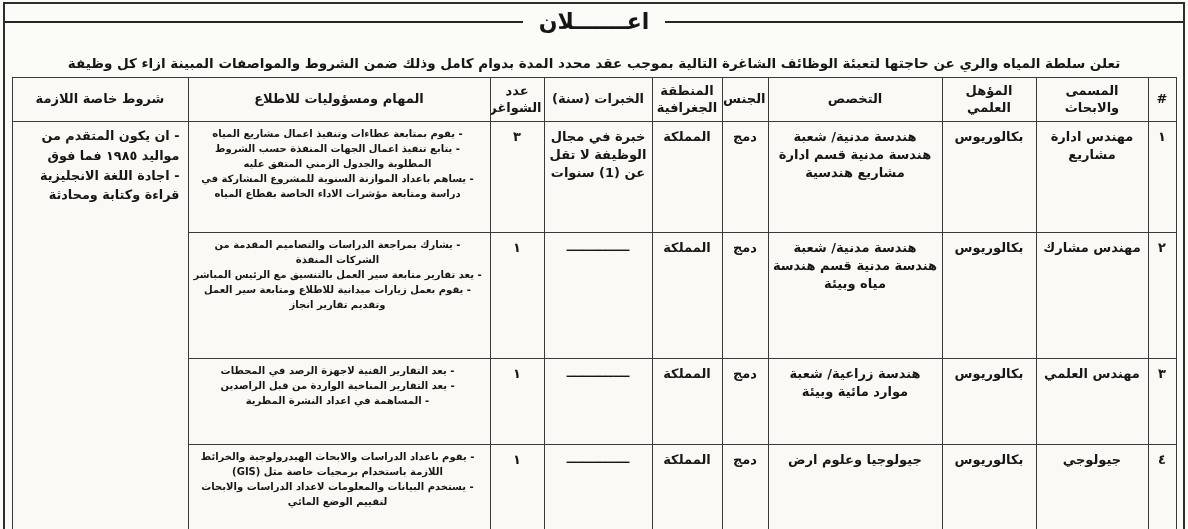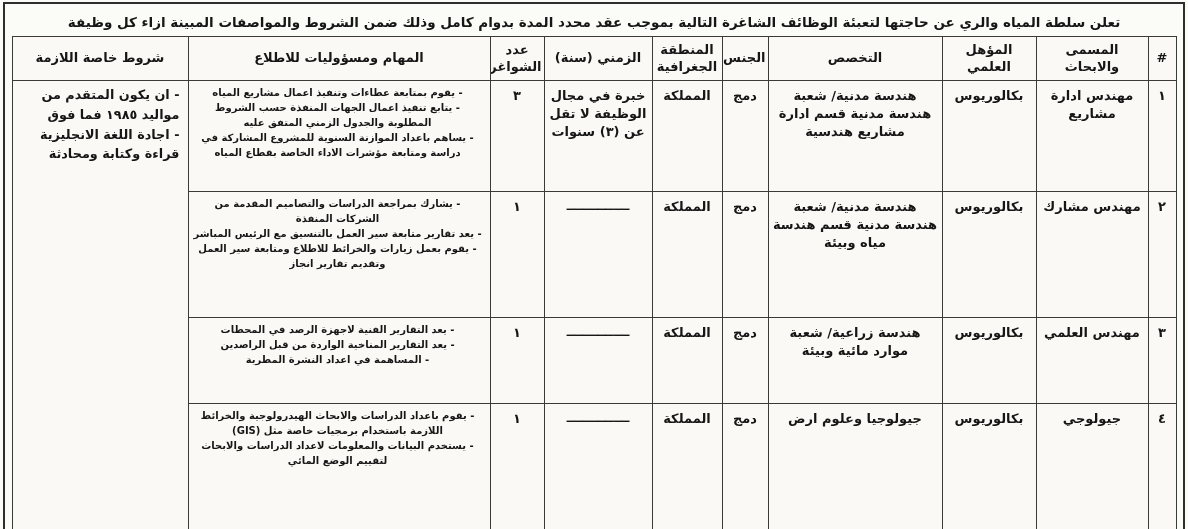--- a/index.html
+++ b/index.html
@@ -19,21 +19,21 @@
     display:flex; align-items:center; gap:12px;
     margin-top:5px; height:26px;
   }
   .title-rule { flex:1; height:2px; background:#262626; }
   .doc-title {
     font-size:22px; font-weight:700; letter-spacing:0;
     line-height:1; padding:0 4px; white-space:nowrap;
   }
   .doc-subtitle {
     text-align:center; font-size:13.5px; font-weight:700;
-    margin-top:10px; padding:0 20px;
+    margin-top:20px; padding:0 20px;
   }
   table.jobs {
     table-layout:fixed; border-collapse:collapse;
     width:1164px; margin:6px auto 0 auto;
     background:#faf9f6;
   }
   table.jobs th, table.jobs td {
     border:1.6px solid #3a3a3a;
     vertical-align:top;
     font-weight:700;
@@ -59,20 +59,25 @@
   tr.r2 { height:86px;  }
   tr.r3 { height:150px; }
   td.dash { letter-spacing:0;font-family:Liberation Mono, monospace; }
 </style>
 </head>
 <body>
 
 <div class="page">
   <div class="doc">
 
+    <div class="title-row">
+      <div class="title-rule"></div>
+      <div class="doc-title">اعـــــــلان</div>
+      <div class="title-rule"></div>
+    </div>
 
     <div class="doc-subtitle">تعلن سلطة المياه والري عن حاجتها لتعبئة الوظائف الشاغرة التالية بموجب عقد محدد المدة بدوام كامل وذلك ضمن الشروط والمواصفات المبينة ازاء كل وظيفة</div>
 
     <table class="jobs">
       <colgroup>
         <col style="width:28px">
         <col style="width:112px">
         <col style="width:94px">
         <col style="width:174px">
         <col style="width:46px">
@@ -83,54 +88,54 @@
         <col style="width:176px">
       </colgroup>
       <thead>
         <tr>
           <th>#</th>
           <th>المسمى والابحاث</th>
           <th>المؤهل العلمي</th>
           <th>التخصص</th>
           <th>الجنس</th>
           <th>المنطقة الجغرافية</th>
-          <th>الزمني (سنة)</th>
+          <th>الخبرات (سنة)</th>
           <th>عدد الشواغر</th>
           <th>المهام ومسؤوليات للاطلاع</th>
           <th>شروط خاصة اللازمة</th>
         </tr>
       </thead>
       <tbody>
         <tr class="r0">
           <td class="c">١</td>
           <td class="c">مهندس ادارة مشاريع</td>
           <td class="c">بكالوريوس</td>
           <td class="c">هندسة مدنية/ شعبة هندسة مدنية قسم ادارة مشاريع هندسية</td>
           <td class="c">دمج</td>
           <td class="c">المملكة</td>
-          <td class="c">خبرة في مجال الوظيفة لا تقل عن (٣) سنوات</td>
+          <td class="c">خبرة في مجال الوظيفة لا تقل عن (1) سنوات</td>
           <td class="c">٣</td>
           <td class="tasks">- يقوم بمتابعة عطاءات وتنفيذ اعمال مشاريع المياه
 - يتابع تنفيذ اعمال الجهات المنفذة حسب الشروط المطلوبة والجدول الزمني المتفق عليه
 - يساهم باعداد الموازنة السنوية للمشروع المشاركة في دراسة ومتابعة مؤشرات الاداء الخاصة بقطاع المياه</td>
           <td class="conds" rowspan="4">- ان يكون المتقدم من مواليد ١٩٨٥ فما فوق
 - اجادة اللغة الانجليزية قراءة وكتابة ومحادثة</td>
         </tr>
         <tr class="r1">
           <td class="c">٢</td>
           <td class="c">مهندس مشارك</td>
           <td class="c">بكالوريوس</td>
           <td class="c">هندسة مدنية/ شعبة هندسة مدنية قسم هندسة مياه وبيئة</td>
           <td class="c">دمج</td>
           <td class="c">المملكة</td>
           <td class="c dash">ــــــــ</td>
           <td class="c">١</td>
           <td class="tasks">- يشارك بمراجعة الدراسات والتصاميم المقدمة من الشركات المنفذة
 - يعد تقارير متابعة سير العمل بالتنسيق مع الرئيس المباشر
-- يقوم بعمل زيارات والخرائط للاطلاع ومتابعة سير العمل وتقديم تقارير انجاز</td>
+- يقوم بعمل زيارات ميدانية للاطلاع ومتابعة سير العمل وتقديم تقارير انجاز</td>
         </tr>
         <tr class="r2">
           <td class="c">٣</td>
           <td class="c">مهندس العلمي</td>
           <td class="c">بكالوريوس</td>
           <td class="c">هندسة زراعية/ شعبة موارد مائية وبيئة</td>
           <td class="c">دمج</td>
           <td class="c">المملكة</td>
           <td class="c dash">ــــــــ</td>
           <td class="c">١</td>

